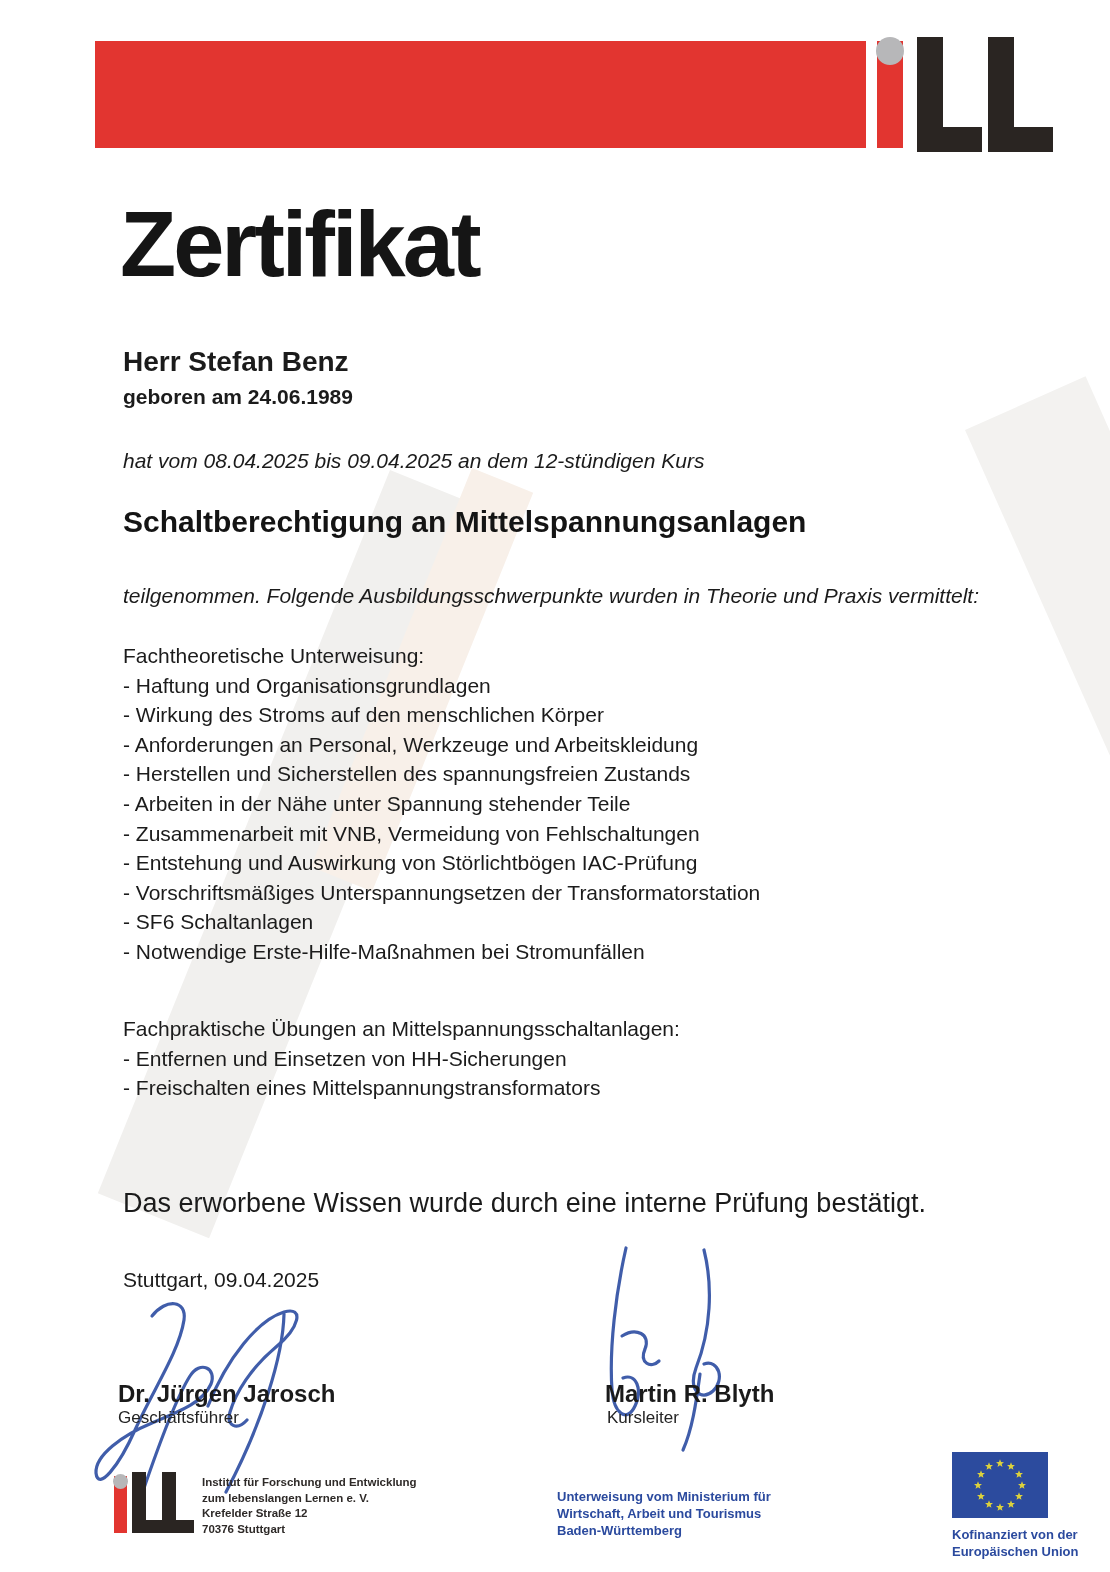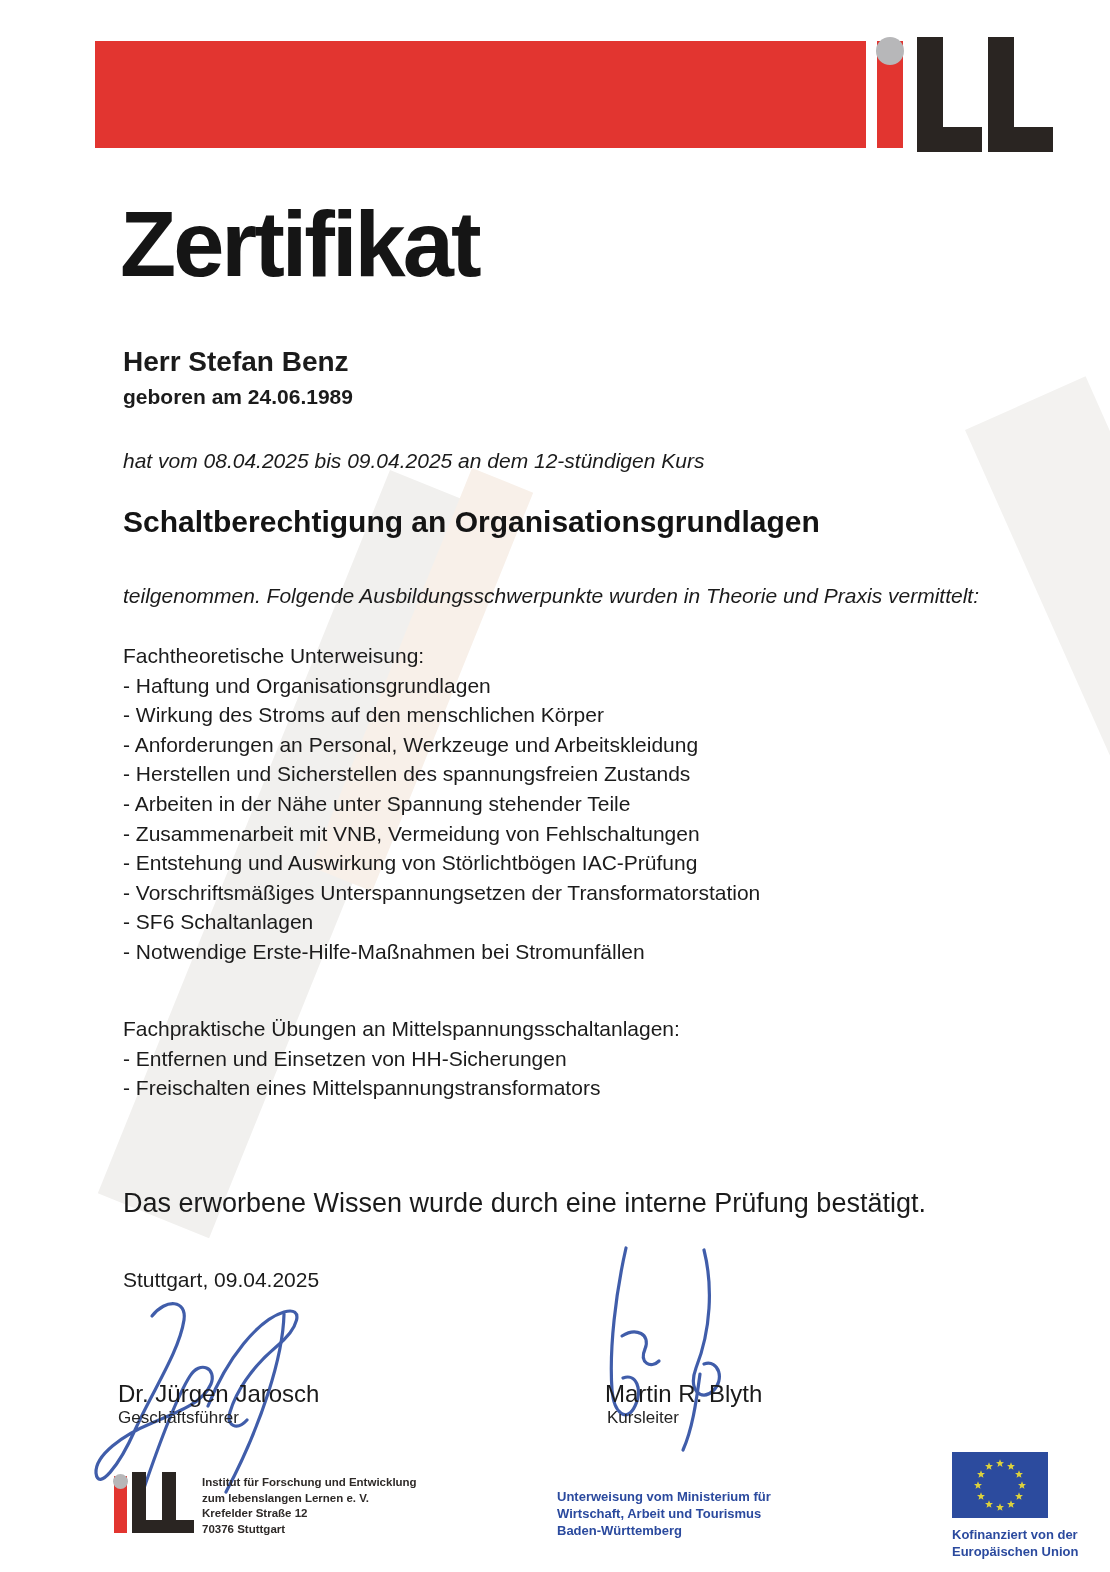--- a/index.html
+++ b/index.html
@@ -29,21 +29,21 @@
   .birth{left:123px;top:385px;font-size:21px;font-weight:bold;}
   .intro{left:123px;top:449px;font-size:21px;font-style:italic;}
   .course{left:123px;top:505px;font-size:30px;font-weight:bold;color:#141414;}
   .outro{left:123px;top:584px;font-size:21px;font-style:italic;}
   .list{left:123px;font-size:21px;line-height:29.6px;}
   .list div{white-space:nowrap;}
   .theory{top:641px;}
   .practice{top:1014px;}
   .confirm{left:123px;top:1188px;font-size:27px;}
   .placedate{left:123px;top:1268px;font-size:21px;}
-  .sig-name{font-size:24px;font-weight:normal;color:#1a1a1a;}
+  .sig-name{font-size:24px;font-weight:bold;color:#1a1a1a;}
   .sig-role{font-size:17px;color:#242424;}
   
   .addr{left:202px;top:1475px;font-size:11.5px;font-weight:bold;color:#2e2a28;line-height:15.5px;}
   .ministry{left:557px;top:1488px;font-size:13px;font-weight:bold;line-height:17px;}
   .eu-caption{left:952px;top:1526px;font-size:13px;font-weight:bold;line-height:17px;}
   .blue{color:#2b4a9e;}
   .eu-flag{left:952px;top:1452px;}
 </style>
 </head>
 <body>
@@ -63,21 +63,21 @@
     <div class="abs L-bar" style="left:917px;top:127px;width:65px;height:25px;"></div>
 
     <div class="abs L-bar" style="left:988px;top:37px;width:26px;height:115px;"></div>
     <div class="abs L-bar" style="left:988px;top:127px;width:65px;height:25px;"></div>
   </div>
 
   <div class="abs title">Zertifikat</div>
   <div class="abs name">Herr Stefan Benz</div>
   <div class="abs birth">geboren am 24.06.1989</div>
   <div class="abs intro">hat vom 08.04.2025 bis 09.04.2025 an dem 12-stündigen Kurs</div>
-  <div class="abs course">Schaltberechtigung an Organisationsgrundlagen</div>
+  <div class="abs course">Schaltberechtigung an Mittelspannungsanlagen</div>
   <div class="abs outro">teilgenommen. Folgende Ausbildungsschwerpunkte wurden in Theorie und Praxis vermittelt:</div>
 
   <div class="abs list theory">
     <div>Fachtheoretische Unterweisung:</div>
     <div>- Haftung und Organisationsgrundlagen</div>
     <div>- Wirkung des Stroms auf den menschlichen Körper</div>
     <div>- Anforderungen an Personal, Werkzeuge und Arbeitskleidung</div>
     <div>- Herstellen und Sicherstellen des spannungsfreien Zustands</div>
     <div>- Arbeiten in der Nähe unter Spannung stehender Teile</div>
     <div>- Zusammenarbeit mit VNB, Vermeidung von Fehlschaltungen</div>

